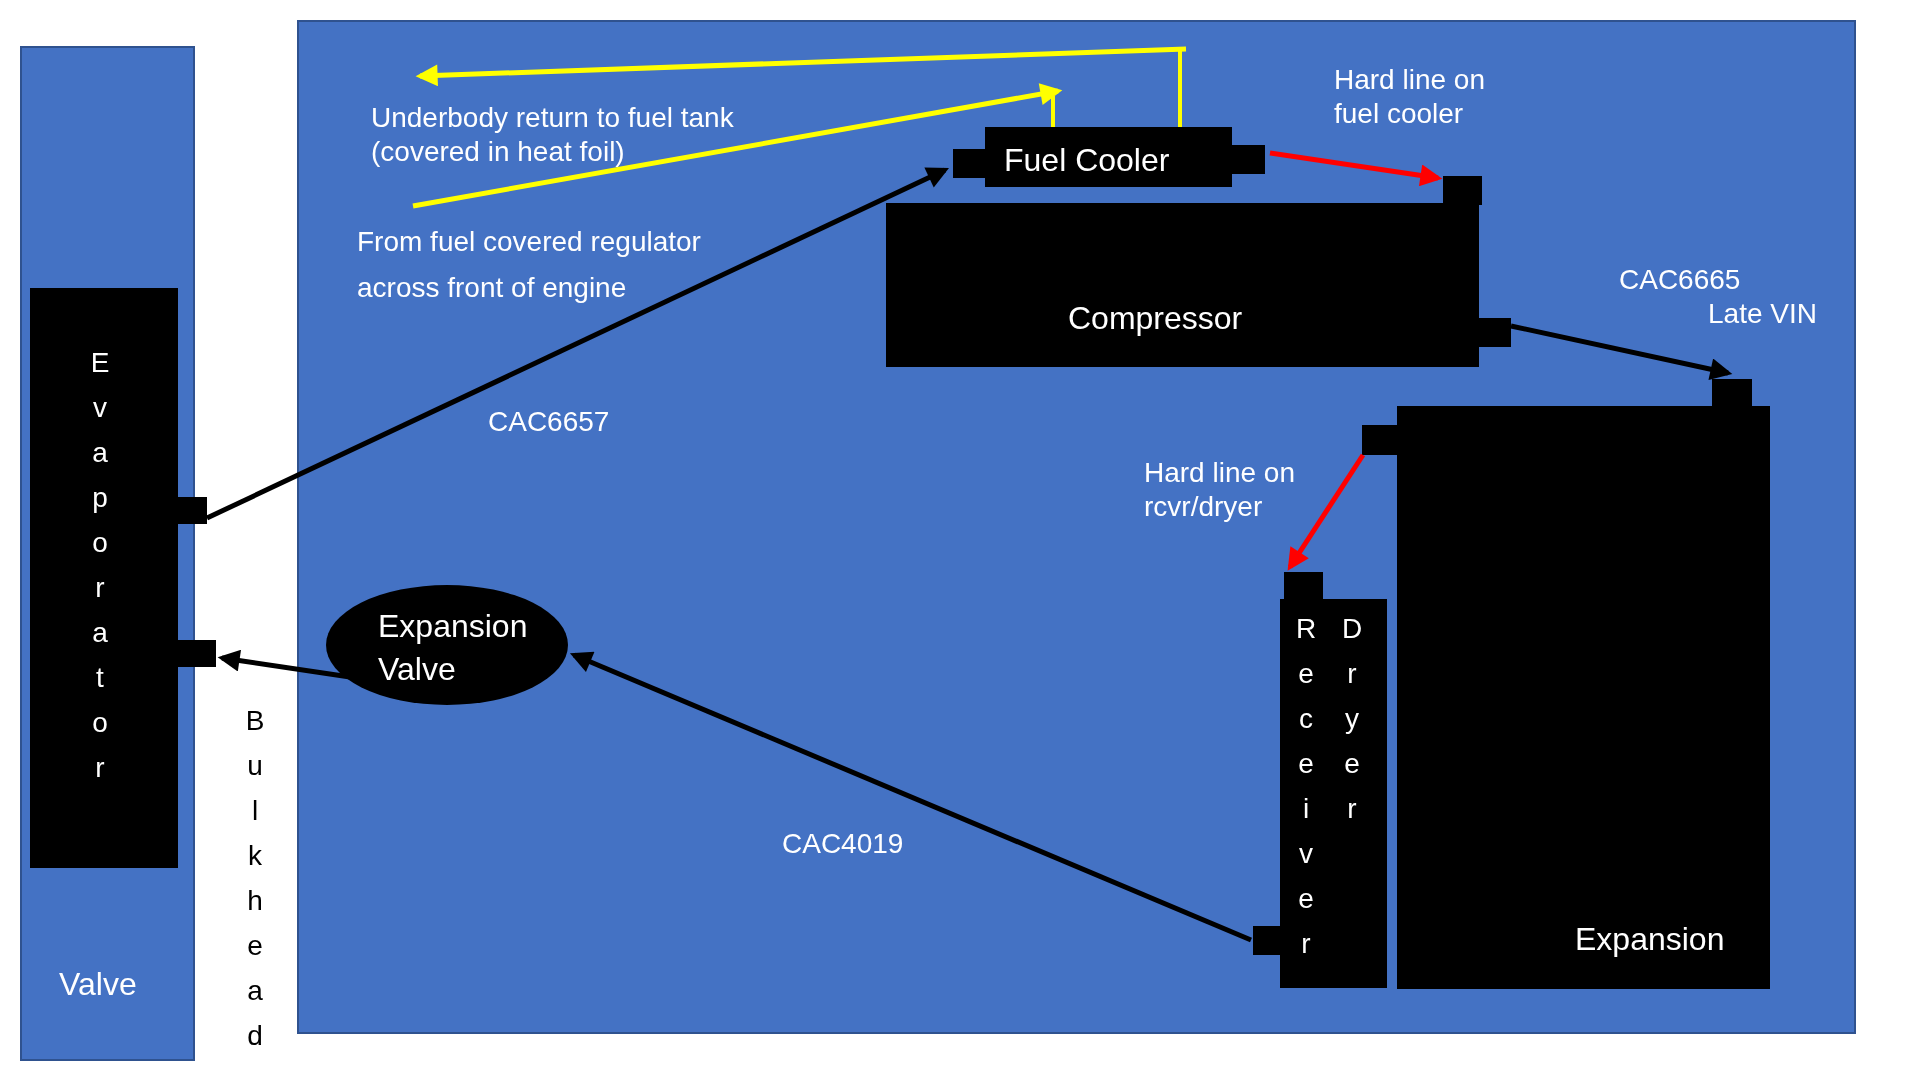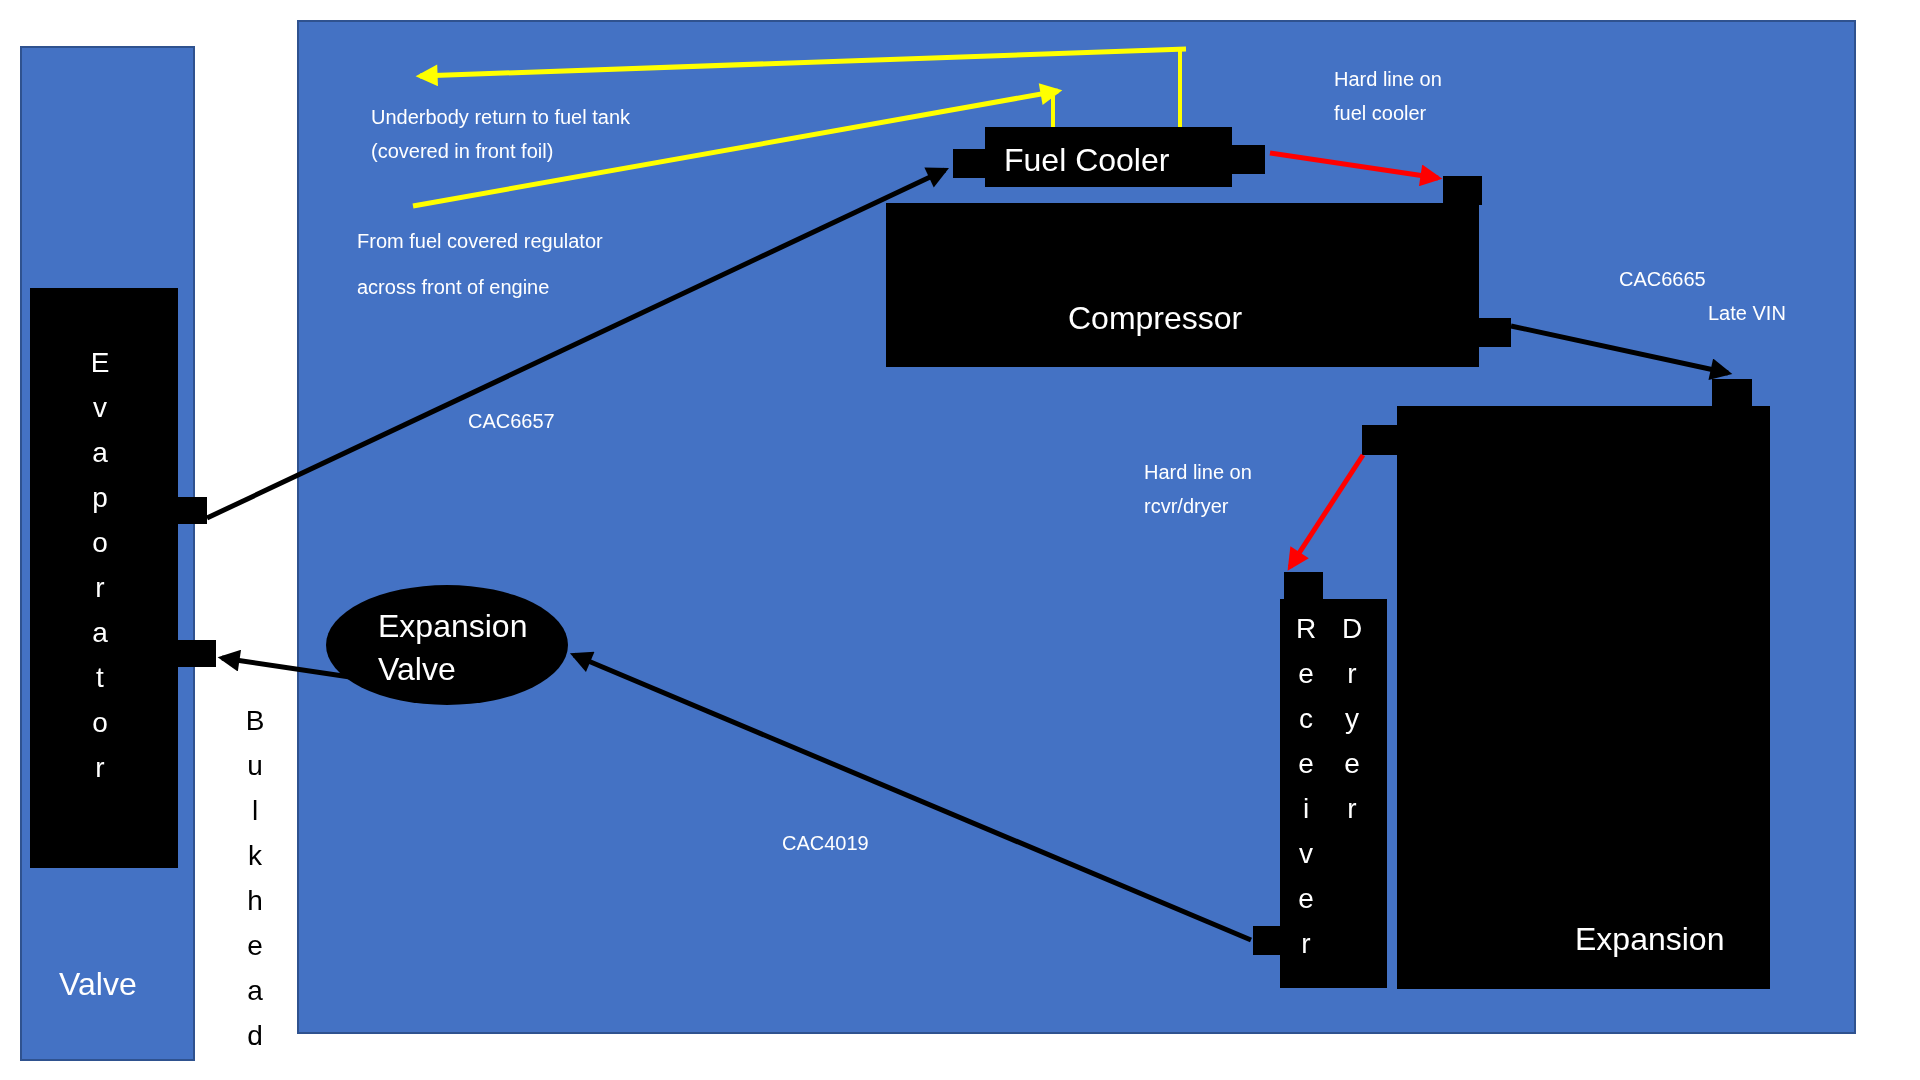--- a/index.html
+++ b/index.html
@@ -1,20 +1,20 @@
 <!DOCTYPE html>
 <html><head>
 <meta charset="utf-8">
 <style>
   html, body { margin:0; padding:0; background:#ffffff; }
   body { width:1920px; height:1080px; position:relative; overflow:hidden;
          font-family:"Liberation Sans", "DejaVu Sans", sans-serif; }
   .panel { position:absolute; background:#4472C4; border:2px solid #2F528F; box-sizing:border-box; }
   .blk { position:absolute; background:#000; }
-  .lbl { position:absolute; color:#fff; font-size:20px; line-height:35px; white-space:nowrap; }
+  .lbl { position:absolute; color:#fff; font-size:28px; line-height:35px; white-space:nowrap; }
   .lbl-lg { font-size:32px; line-height:40px; }
   .vtext { position:absolute; display:flex; flex-direction:column; align-items:center; font-size:28px; line-height:45px; }
   svg#wires { position:absolute; left:0; top:0; }
   .ellipse { position:absolute; background:#000; border-radius:50%; }
 </style>
 </head>
 <body>
 
 <div class="panel" style="left:20px; top:46px; width:175px; height:1015px;"></div>
 <div class="lbl lbl-lg" style="left:59px; top:964px;">Valve</div>
@@ -114,29 +114,29 @@
   <line x1="350" y1="677" x2="222" y2="658" stroke="#000" stroke-width="5" marker-end="url(#ah-black)"></line>
 
   <line x1="413" y1="206" x2="1058" y2="91" stroke="#FFFF00" stroke-width="5" marker-end="url(#ah-yellow)"></line>
   <line x1="1053" y1="127" x2="1053" y2="96" stroke="#FFFF00" stroke-width="4"></line>
 
   <line x1="1180" y1="127" x2="1180" y2="48" stroke="#FFFF00" stroke-width="4"></line>
   <line x1="1186" y1="49" x2="420" y2="76" stroke="#FFFF00" stroke-width="5" marker-end="url(#ah-yellow)"></line>
 </svg>
 
 <div class="lbl" style="left:371px; top:100px;">Underbody return to fuel  tank</div>
-<div class="lbl" style="left:371px; top:134px;">(covered in front foil)</div>
+<div class="lbl" style="left:371px; top:134px;">(covered in heat foil)</div>
 
 <div class="lbl" style="left:357px; top:224px;">From fuel covered regulator</div>
 <div class="lbl" style="left:357px; top:270px;">across front of engine</div>
 
 <div class="lbl" style="left:1334px; top:62px;">Hard line on</div>
 <div class="lbl" style="left:1334px; top:96px;">fuel cooler</div>
 
 <div class="lbl" style="left:1619px; top:262px;">CAC6665</div>
 <div class="lbl" style="left:1708px; top:296px;text-align:center;">Late VIN</div>
 
-<div class="lbl" style="left:468px; top:404px;">CAC6657</div>
+<div class="lbl" style="left:488px; top:404px;">CAC6657</div>
 
 <div class="lbl" style="left:1144px; top:455px;">Hard line on</div>
 <div class="lbl" style="left:1144px; top:489px;">rcvr/dryer</div>
 
 <div class="lbl" style="left:758px; top:826px;margin-left:24px;">CAC4019</div>
 
 </body></html>

